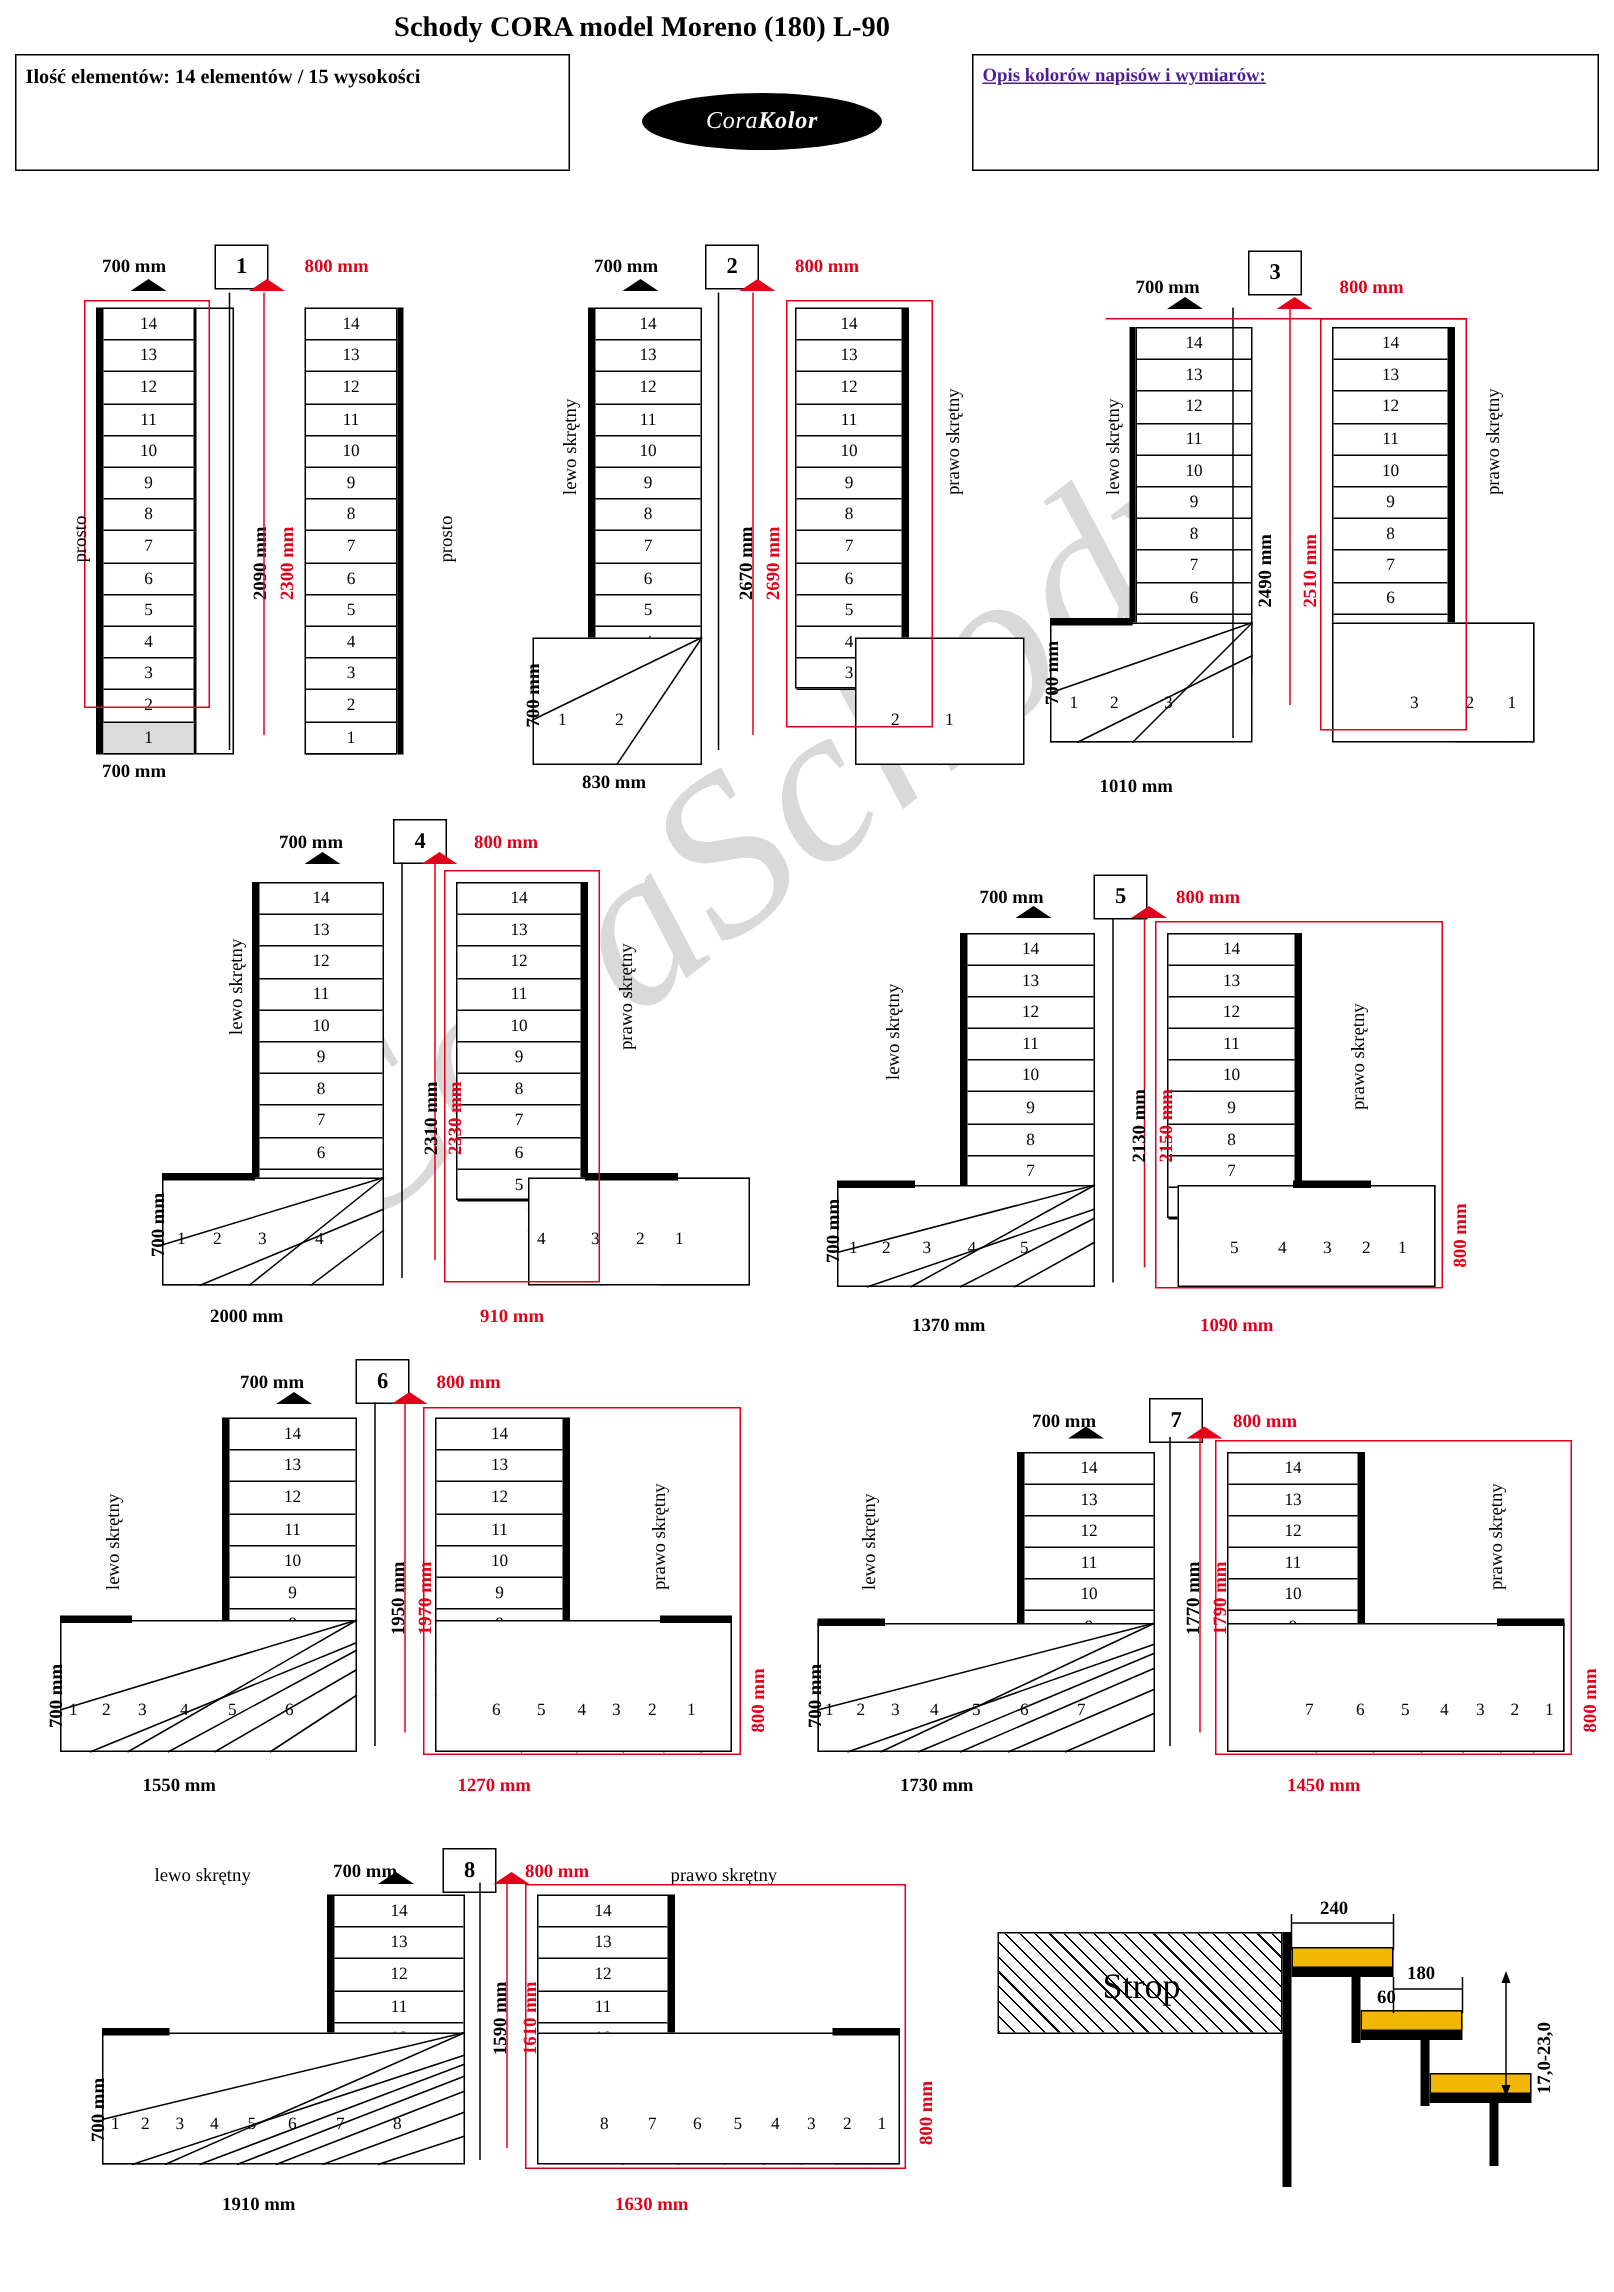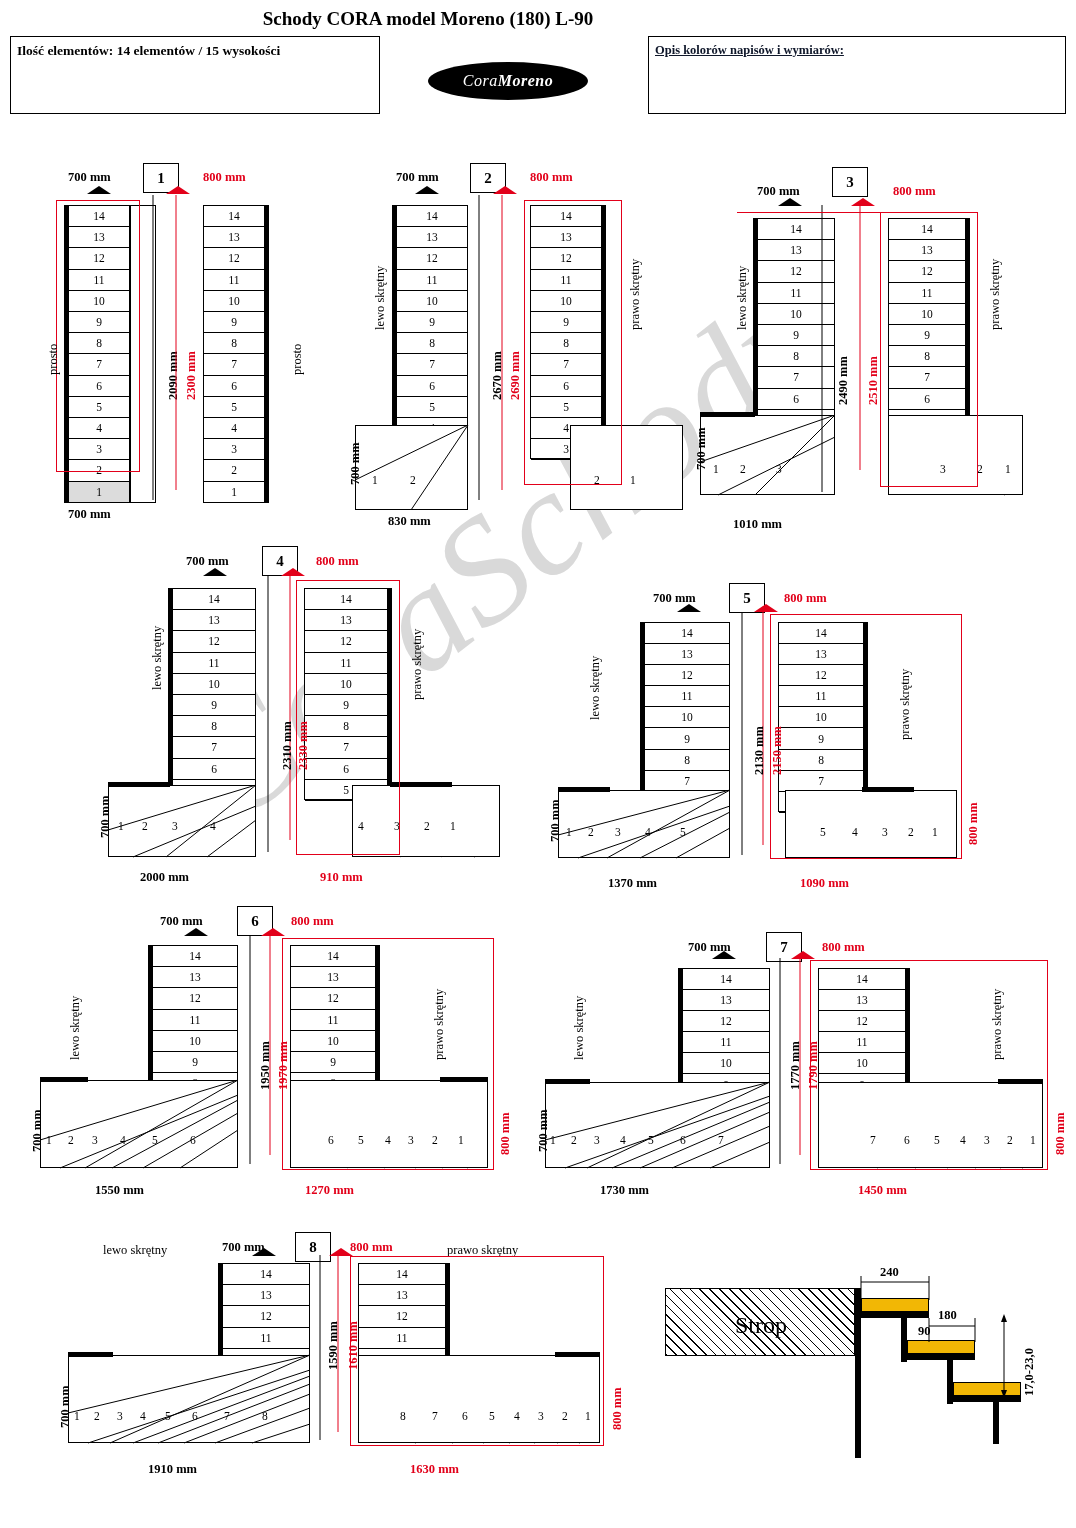--- a/index.html
+++ b/index.html
@@ -44,21 +44,21 @@
   .hdr-left{
     position:absolute;left:10px;top:36px;width:370px;height:78px;
     border:1px solid #000;box-sizing:border-box;padding:4px 6px;
     font-size:13.5px;font-weight:bold;line-height:1.45;
   }
   .hdr-right{
     position:absolute;left:648px;top:36px;width:418px;height:78px;
     border:1px solid #000;box-sizing:border-box;padding:4px 6px;
     font-size:12.5px;font-weight:bold;line-height:1.45;
   }
-  .hdr-right .u{text-decoration:underline;color:#0f172a;}
+  .hdr-right .u{text-decoration:underline;color:#4c1d95;}
   .red{color:#e2001a;}
   .logo{
     position:absolute;left:428px;top:62px;width:160px;height:38px;
     border-radius:50%;background:#000;color:#fff;
     display:flex;align-items:center;justify-content:center;
     font-style:italic;font-size:16px;letter-spacing:.5px;
   }
   .logo b{font-weight:bold;}
 
   
@@ -115,21 +115,21 @@
     <div class="hdr-left">
       <div>Ilość elementów: 14 elementów / 15 wysokości</div>
     </div>
 
     <div class="hdr-right">
       <div class="u">Opis kolorów napisów i wymiarów:</div>
     </div>
 
     <div class="logo">
       <span>Cora</span>
-        <b>Moreno</b>
+        <b>Kolor</b>
     </div>
 
     <div class="unit" style="left:0;top:0;">
       <div class="numbox" style="left:143px;top:163px;">1</div>
       <div class="lbl b" style="left:68px;top:170px;">700 mm</div>
       <div class="lbl b r" style="left:203px;top:170px;">800 mm</div>
 
       <div class="flight" style="left:68px;top:205px;width:62px;height:298px;">
         <div class="step" style="top:0;height:21.2px;line-height:21.2px;">14</div>
         <div class="step" style="top:21.2px;height:21.2px;line-height:21.2px;">13</div>
@@ -705,18 +705,18 @@
         <line x1="929" y1="1276" x2="929" y2="1300" stroke="#000" stroke-width="1"></line>
         <line x1="929" y1="1326" x2="975" y2="1326" stroke="#000" stroke-width="1"></line>
         <line x1="929" y1="1318" x2="929" y2="1342" stroke="#000" stroke-width="1"></line>
         <line x1="975" y1="1318" x2="975" y2="1342" stroke="#000" stroke-width="1"></line>
         <line x1="1004" y1="1316" x2="1004" y2="1396" stroke="#000" stroke-width="1"></line>
         <polygon points="1001,1322 1007,1322 1004,1314" fill="#000"></polygon>
         <polygon points="1001,1390 1007,1390 1004,1398" fill="#000"></polygon>
       </svg>
       <div class="lbl b" style="left:880px;top:1265px;">240</div>
       <div class="lbl b" style="left:938px;top:1308px;">180</div>
-      <div class="lbl b" style="left:918px;top:1324px;">90</div>
+      <div class="lbl b" style="left:918px;top:1324px;">60</div>
       <div class="lbl b vert" style="left:1022px;top:1396px;">17,0-23,0</div>
     </div>
 
   </div>
 </div>
 
 </body></html>

